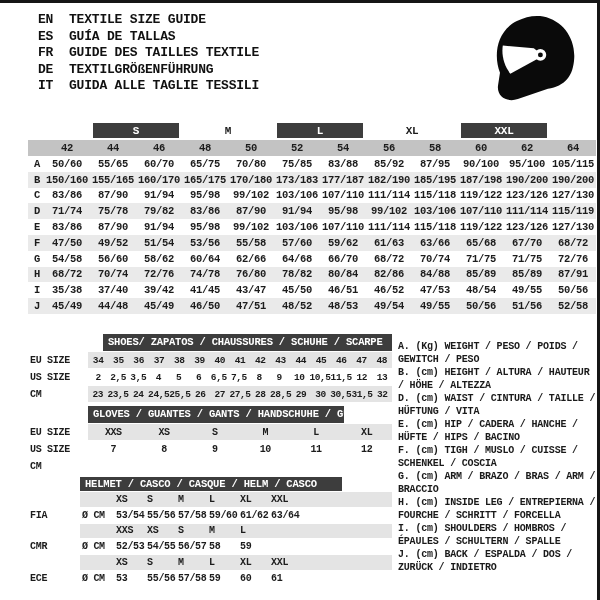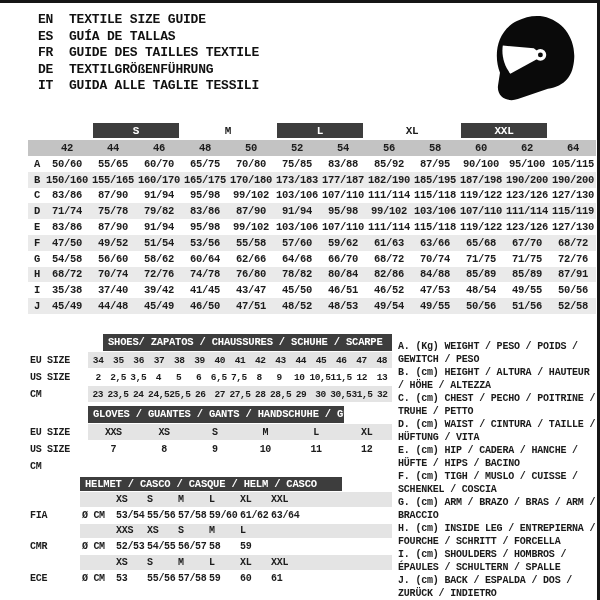--- a/index.html
+++ b/index.html
@@ -734,21 +734,20 @@
         </div>
       </div>
   </div>
 
   <div class="legend">
 
       <div class="legend-item">A. (Kg) WEIGHT / PESO / POIDS / GEWITCH / PESO</div>
 
       <div class="legend-item">B. (cm) HEIGHT / ALTURA / HAUTEUR / HÖHE / ALTEZZA</div>
 
-      <div class="legend-item">C. (cm) CHEST / PECHO / POITRINE / TRUHE / PETTO</div>
 
       <div class="legend-item">D. (cm) WAIST / CINTURA / TAILLE / HÜFTUNG / VITA</div>
 
       <div class="legend-item">E. (cm) HIP / CADERA / HANCHE / HÜFTE / HIPS / BACINO</div>
 
       <div class="legend-item">F. (cm) TIGH / MUSLO / CUISSE / SCHENKEL / COSCIA</div>
 
       <div class="legend-item">G. (cm) ARM / BRAZO / BRAS / ARM / BRACCIO</div>
 
       <div class="legend-item">H. (cm) INSIDE LEG / ENTREPIERNA / FOURCHE / SCHRITT / FORCELLA</div>

